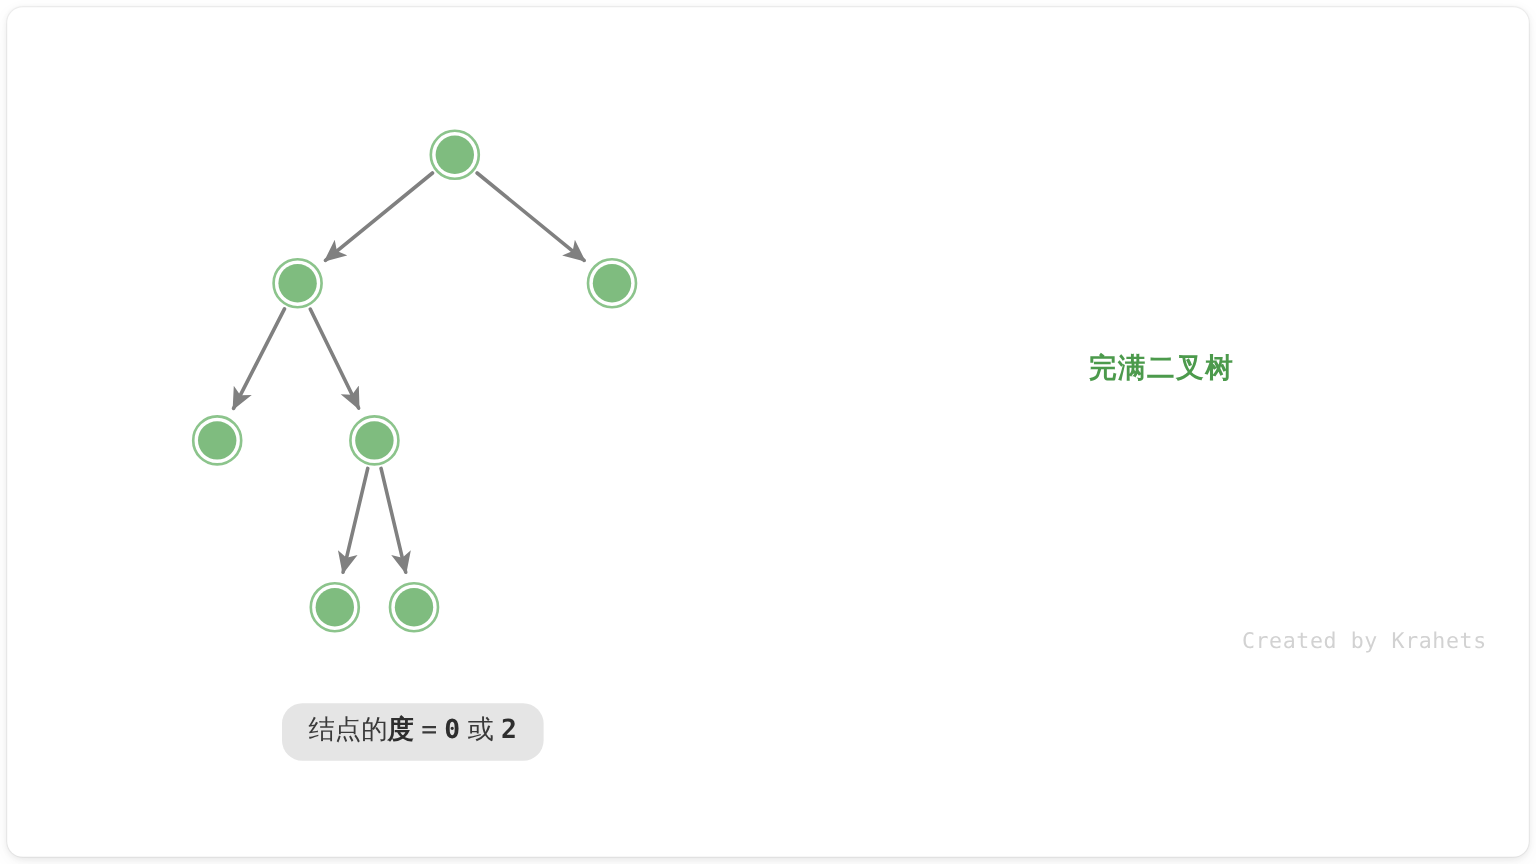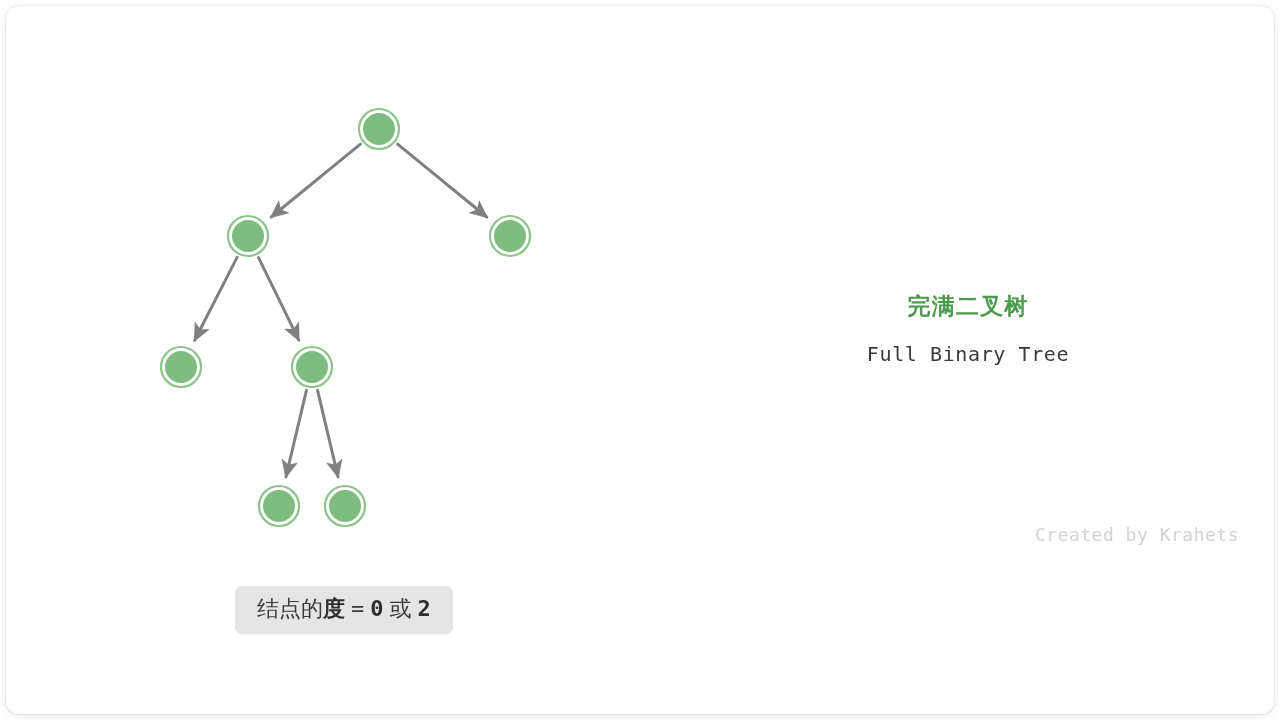--- a/index.html
+++ b/index.html
@@ -64,21 +64,21 @@
     color: #3a3a3a;
     line-height: 1.3;
   }
   
   #caption-chip {
     position: absolute;
     left: 235px;
     top: 586px;
     padding: 9px 22px 11px 22px;
     background: #e5e5e5;
-    border-radius: 7px;
+    border-radius: 17px;
     font-family: "DejaVu Sans Mono", monospace;
     font-size: 22px;
     color: #3a3a3a;
     white-space: nowrap;
     line-height: 1.25;
   }
   #caption-chip .bold {
     font-weight: bold;
     color: #2e2e2e;
   }
@@ -154,21 +154,20 @@
         <g>
           <circle cx="345" cy="506" r="20" fill="none" stroke="#8cc48c" stroke-width="2.2"></circle>
           <circle cx="345" cy="506" r="17.8" fill="#ffffff"></circle>
           <circle cx="345" cy="506" r="16" fill="#7fbc7f"></circle>
         </g>
       </g>
   </svg>
 
   <div id="label-block">
     <div id="title-cn" style="color: rgb(76, 154, 76);">完满二叉树</div>
-    <div id="title-en" style="color: rgb(58, 58, 58);">Full Binary Tree</div>
   </div>
 
   <div id="caption-chip" style="background: rgb(229, 229, 229); color: rgb(58, 58, 58);">
     <span>结点的</span><span class="bold">度</span><span class="sp"></span><span>=</span><span class="sp"></span><span class="bold">0</span><span class="sp"></span><span>或</span><span class="sp"></span><span class="bold">2</span>
   </div>
 
   <div id="watermark" style="color: rgb(210, 210, 210);">Created by Krahets</div>
 
 </div>
 

